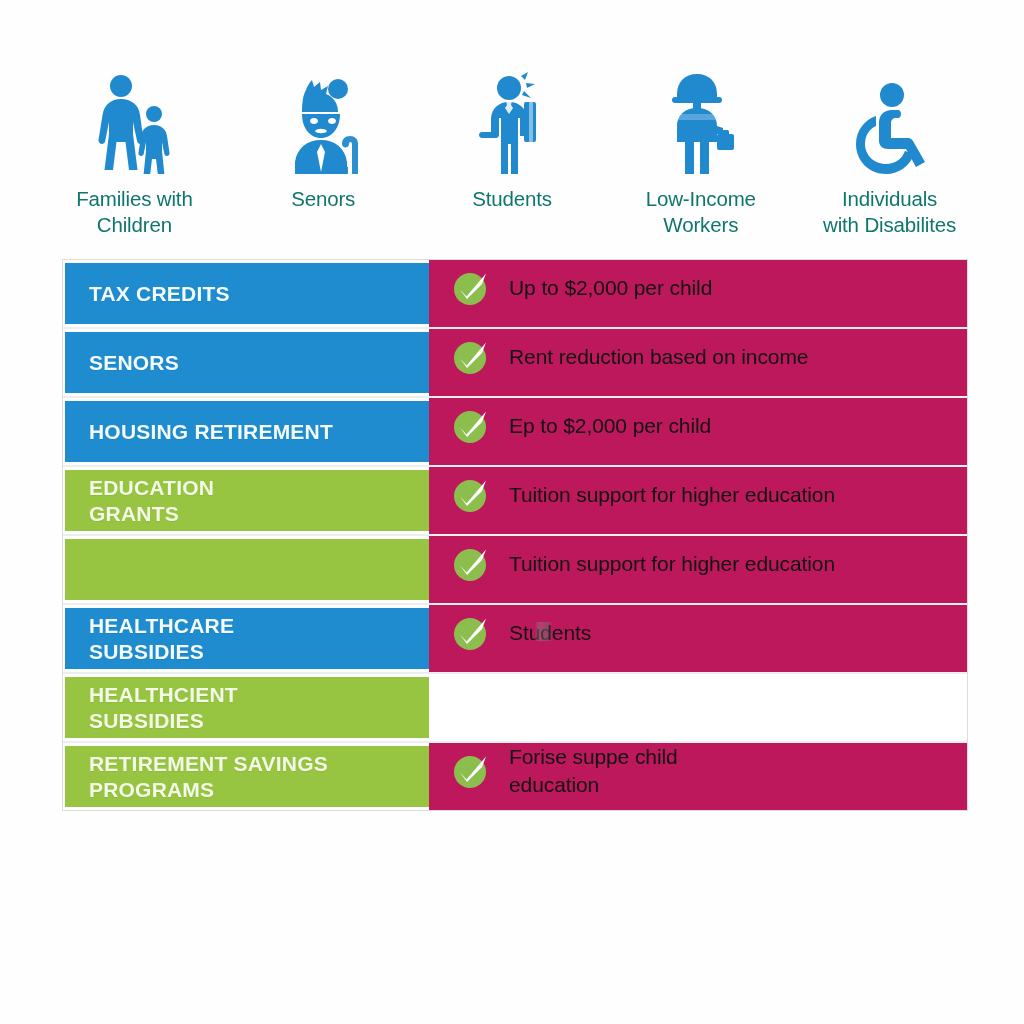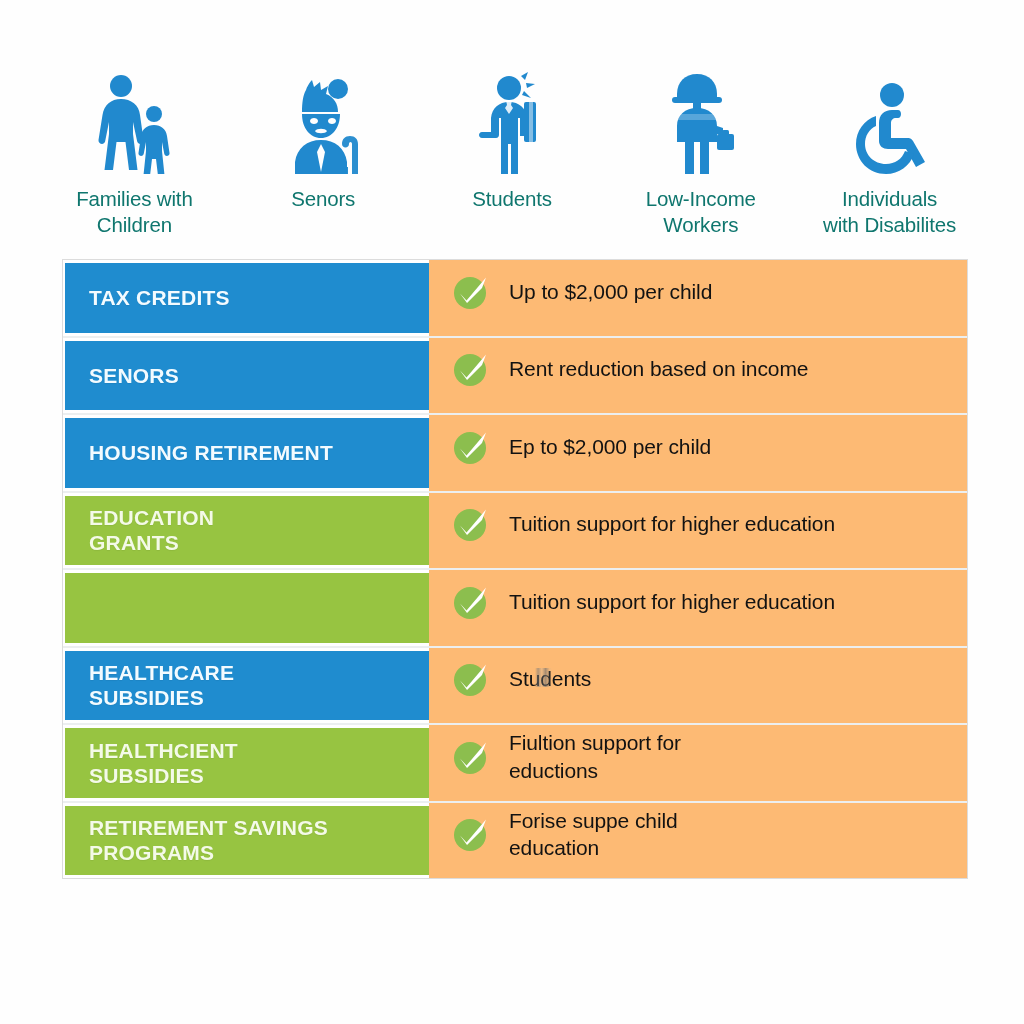--- a/index.html
+++ b/index.html
@@ -49,21 +49,21 @@
     letter-spacing: -0.15px;
     white-space: pre-line;
   }
 
   
   #benefits-table {
     position: absolute;
     left: 62px;
     top: 259px;
     width: 906px;
-    height: 620px;
+    height: 552px;
     background: #ffffff;
     border: 1px solid #dcdcdc;
     box-sizing: border-box;
     display: flex;
     flex-direction: column;
   }
   .t-row {
     display: flex;
     flex: 1 1 0;
     min-height: 0;
@@ -95,21 +95,21 @@
   }
   .cat-cell.green .cat-label { color: #f4fae8; }
 
   .desc-cell {
     flex: 1 1 auto;
     box-sizing: border-box;
     display: flex;
     align-items: center;
     gap: 18px;
     padding: 0 16px 12px 22px;
-    background: #fdba74;
+    background: #be185d;
   }
   .check {
     flex: 0 0 auto;
     width: 40px;
     height: 40px;
     position: relative;
   }
   .check svg { display:block; }
   .desc-text {
     font-size: 21px;
@@ -311,30 +311,20 @@
       </span>
       <span class="desc-text smudge">Students</span>
     </div>
   </div>
 
   <div class="t-row">
     <div class="cat-cell green">
       <span class="cat-label">HEALTHCIENT
 SUBSIDIES</span>
     </div>
-    <div class="desc-cell">
-      <span class="check">
-        <svg width="40" height="40" viewBox="0 0 40 40">
-          <circle cx="19" cy="21" r="16" fill="#8cbe4e"></circle>
-          <path d="M9 21.5l6.5 7L35 5.5l-4 10.5-15 15z" fill="#ffffff"></path>
-        </svg>
-      </span>
-      <span class="desc-text">Fiultion support for
-eductions</span>
-    </div>
   </div>
 
   <div class="t-row">
     <div class="cat-cell green">
       <span class="cat-label">RETIREMENT SAVINGS
 PROGRAMS</span>
     </div>
     <div class="desc-cell">
       <span class="check">
         <svg width="40" height="40" viewBox="0 0 40 40">

